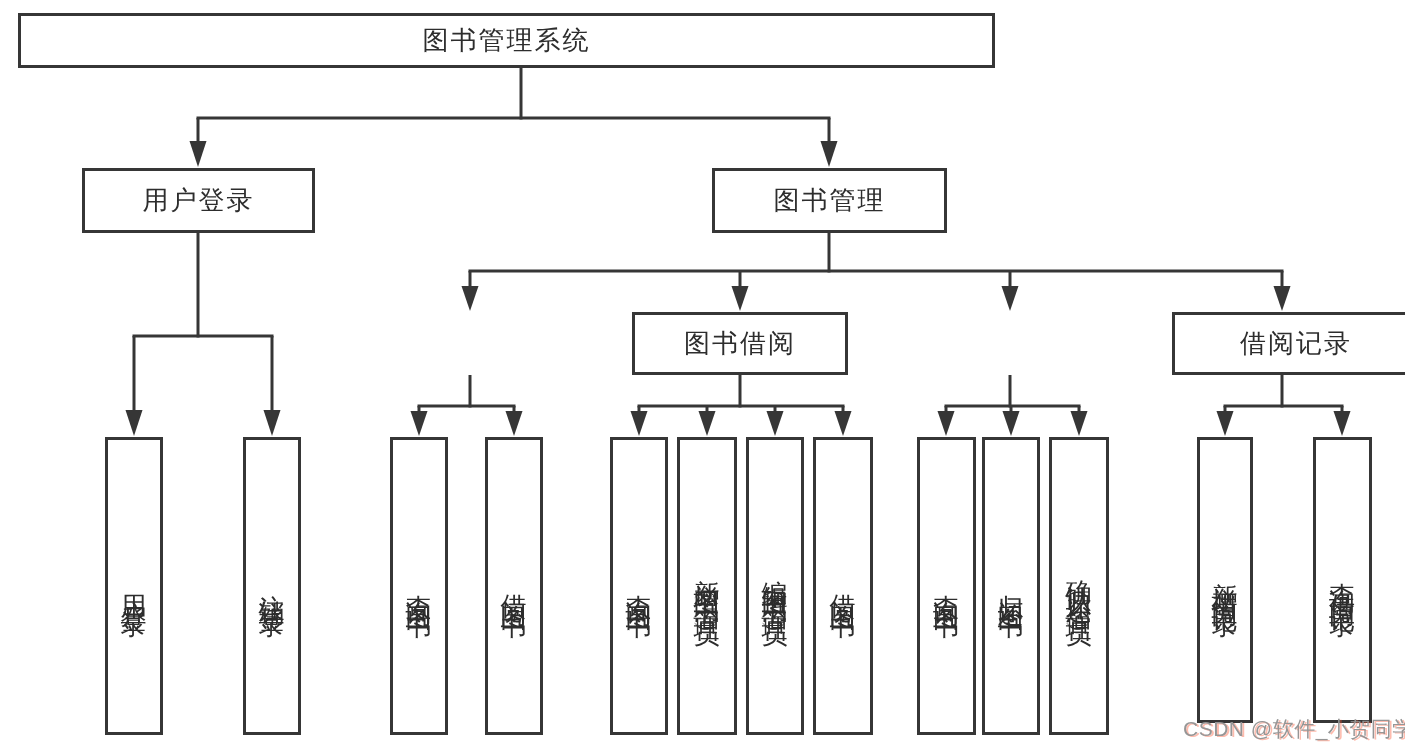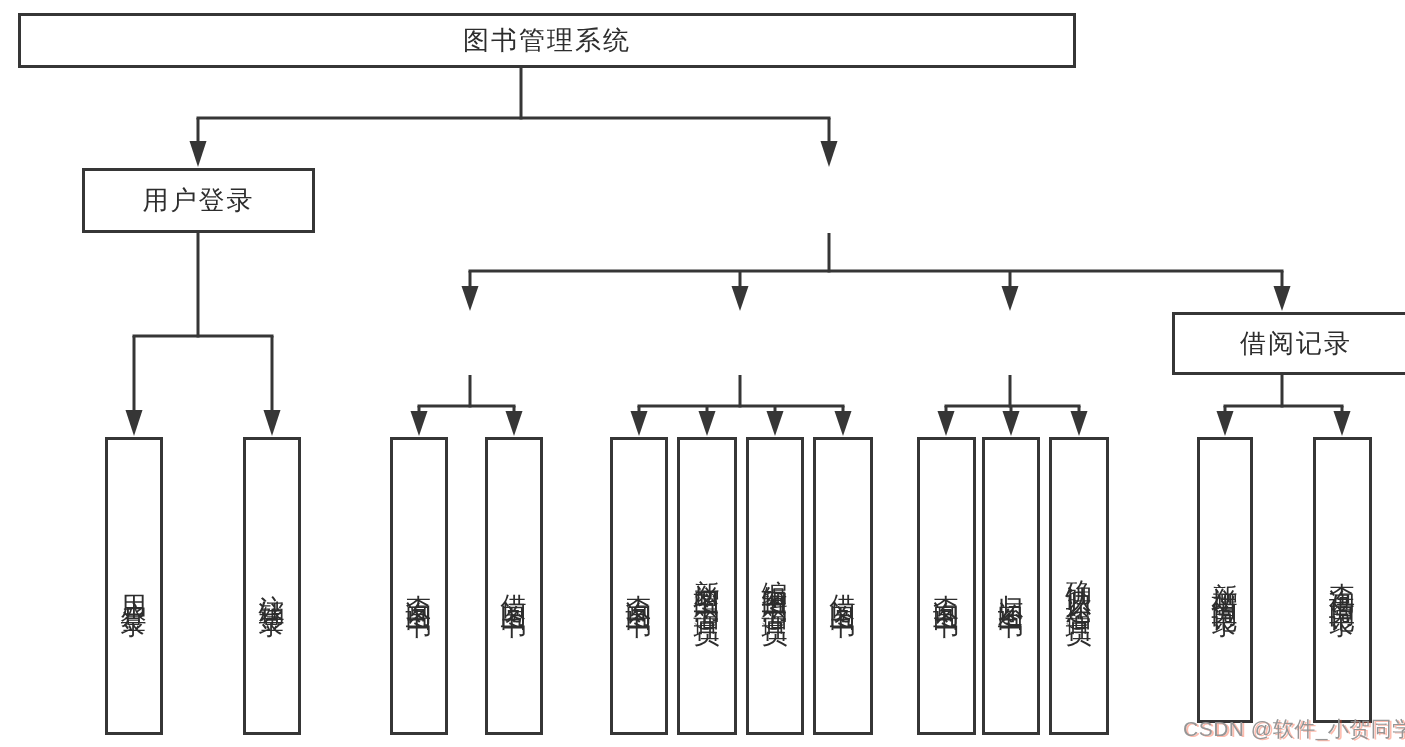--- a/index.html
+++ b/index.html
@@ -85,28 +85,34 @@
     <polygon points="1070.5,411 1087.5,411 1079,436"></polygon>
 
     <line x1="1282" y1="375" x2="1282" y2="407.5"></line>
     <line x1="1223.5" y1="406" x2="1343.5" y2="406"></line>
     <line x1="1225" y1="406" x2="1225" y2="413"></line>
     <polygon points="1216.5,411 1233.5,411 1225,436"></polygon>
     <line x1="1342" y1="406" x2="1342" y2="413"></line>
     <polygon points="1333.5,411 1350.5,411 1342,436"></polygon>
   </svg>
 
-  <div class="box h" style="left:18px;top:13px;width:1058px;height:55px">
+  <div class="box h" style="left:18px;top:13px;width:977px;height:55px">
     <span class="label">图书管理系统</span>
   </div>
 
   <div class="box h" style="left:82px;top:168px;width:233px;height:65px">
     <span class="label">用户登录</span>
   </div>
+  <div class="box h" style="left:712px;top:168px;width:235px;height:65px">
+    <span class="label">图书管理</span>
+  </div>
 
+  <div class="box h" style="left:632px;top:312px;width:216px;height:63px">
+    <span class="label">图书借阅</span>
+  </div>
   <div class="box h" style="left:1172px;top:312px;width:248px;height:63px">
     <span class="label">借阅记录</span>
   </div>
 
   <div class="box v" style="left:105px;top:437px;width:58px;height:298px">
     <span class="label">用户登录</span>
   </div>
   <div class="box v" style="left:243px;top:437px;width:58px;height:298px">
     <span class="label">注销登录</span>
   </div>

